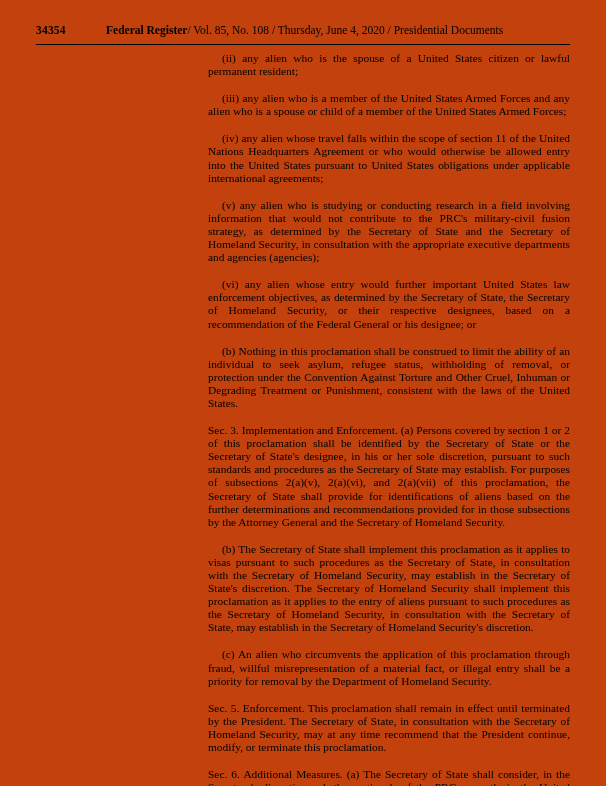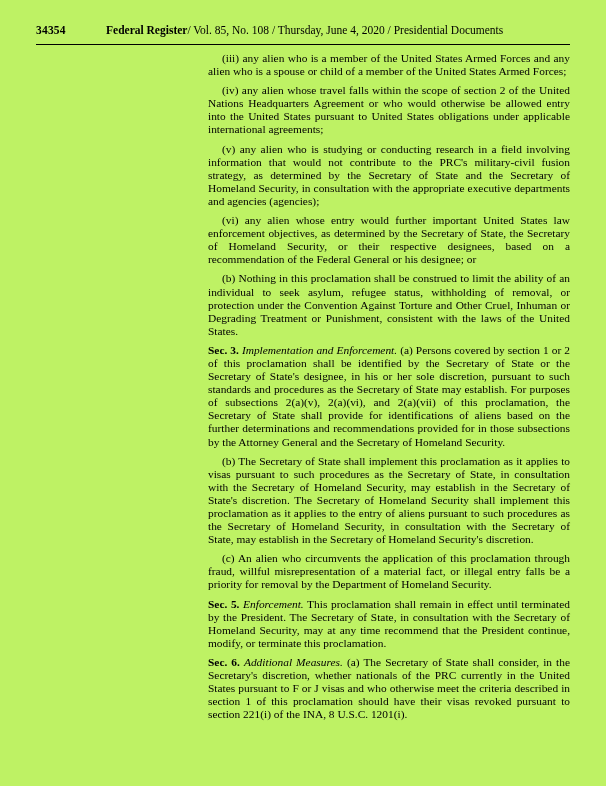--- a/index.html
+++ b/index.html
@@ -4,21 +4,21 @@
 <style>
   html, body {
     margin: 0;
     padding: 0;
     background: #ffffff;
   }
   .page {
     position: relative;
     width: 606px;
     height: 786px;
-    background: #bef264;
+    background: #c2410c;
     font-family: "Liberation Serif", serif;
     color: #000000;
     overflow: hidden;
   }
   .header {
     position: absolute;
     top: 24px;
     left: 0;
     width: 606px;
     height: 20px;
@@ -65,46 +65,46 @@
     line-height: 13.1px;
     text-align: justify;
     text-justify: inter-word;
     -webkit-hyphens: auto;
     hyphens: auto;
   }
   p.indent {
     text-indent: 14px;
   }
   p + p {
-    margin-top: 6px;
+    margin-top: 14px;
   }
   .sec-head {
-    font-weight: bold;
+    font-weight: normal;
   }
   .sec-title {
-    font-style: italic;
   }
 </style>
 </head>
 <body>
 
 <div class="page">
 
   <div class="header">
     <span class="page-number">34354</span>
     <span class="header-title"><b>Federal Register</b><span>/ Vol. 85, No. 108 / Thursday, June 4, 2020 / Presidential Documents</span></span>
   </div>
   <div class="header-rule"></div>
 
   <div class="body">
+      <p class="indent"><span>(ii) any alien who is the spouse of a United States citizen or lawful permanent resident;</span></p>
       <p class="indent"><span>(iii) any alien who is a member of the United States Armed Forces and any alien who is a spouse or child of a member of the United States Armed Forces;</span></p>
-      <p class="indent"><span>(iv) any alien whose travel falls within the scope of section 2 of the United Nations Headquarters Agreement or who would otherwise be allowed entry into the United States pursuant to United States obligations under applicable international agreements;</span></p>
+      <p class="indent"><span>(iv) any alien whose travel falls within the scope of section 11 of the United Nations Headquarters Agreement or who would otherwise be allowed entry into the United States pursuant to United States obligations under applicable international agreements;</span></p>
       <p class="indent"><span>(v) any alien who is studying or conducting research in a field involving information that would not contribute to the PRC's military-civil fusion strategy, as determined by the Secretary of State and the Secretary of Homeland Security, in consultation with the appropriate executive departments and agencies (agencies);</span></p>
       <p class="indent"><span>(vi) any alien whose entry would further important United States law enforcement objectives, as determined by the Secretary of State, the Secretary of Homeland Security, or their respective designees, based on a recommendation of the Federal General or his designee; or</span></p>
       <p class="indent"><span>(b) Nothing in this proclamation shall be construed to limit the ability of an individual to seek asylum, refugee status, withholding of removal, or protection under the Convention Against Torture and Other Cruel, Inhuman or Degrading Treatment or Punishment, consistent with the laws of the United States.</span></p>
       <p><span class="sec-head">Sec. 3.</span> <span class="sec-title">Implementation and Enforcement.</span> <span>(a) Persons covered by section 1 or 2 of this proclamation shall be identified by the Secretary of State or the Secretary of State's designee, in his or her sole discretion, pursuant to such standards and procedures as the Secretary of State may establish. For purposes of subsections 2(a)(v), 2(a)(vi), and 2(a)(vii) of this proclamation, the Secretary of State shall provide for identifications of aliens based on the further determinations and recommendations provided for in those subsections by the Attorney General and the Secretary of Homeland Security.</span></p>
       <p class="indent"><span>(b) The Secretary of State shall implement this proclamation as it applies to visas pursuant to such procedures as the Secretary of State, in consultation with the Secretary of Homeland Security, may establish in the Secretary of State's discretion. The Secretary of Homeland Security shall implement this proclamation as it applies to the entry of aliens pursuant to such procedures as the Secretary of Homeland Security, in consultation with the Secretary of State, may establish in the Secretary of Homeland Security's discretion.</span></p>
-      <p class="indent"><span>(c) An alien who circumvents the application of this proclamation through fraud, willful misrepresentation of a material fact, or illegal entry falls be a priority for removal by the Department of Homeland Security.</span></p>
+      <p class="indent"><span>(c) An alien who circumvents the application of this proclamation through fraud, willful misrepresentation of a material fact, or illegal entry shall be a priority for removal by the Department of Homeland Security.</span></p>
       <p><span class="sec-head">Sec. 5.</span> <span class="sec-title">Enforcement.</span> <span>This proclamation shall remain in effect until terminated by the President. The Secretary of State, in consultation with the Secretary of Homeland Security, may at any time recommend that the President continue, modify, or terminate this proclamation.</span></p>
       <p><span class="sec-head">Sec. 6.</span> <span class="sec-title">Additional Measures.</span> <span>(a) The Secretary of State shall consider, in the Secretary's discretion, whether nationals of the PRC currently in the United States pursuant to F or J visas and who otherwise meet the criteria described in section 1 of this proclamation should have their visas revoked pursuant to section 221(i) of the INA, 8 U.S.C. 1201(i).</span></p>
     </div>
 
 </div>
 
 </body></html>

